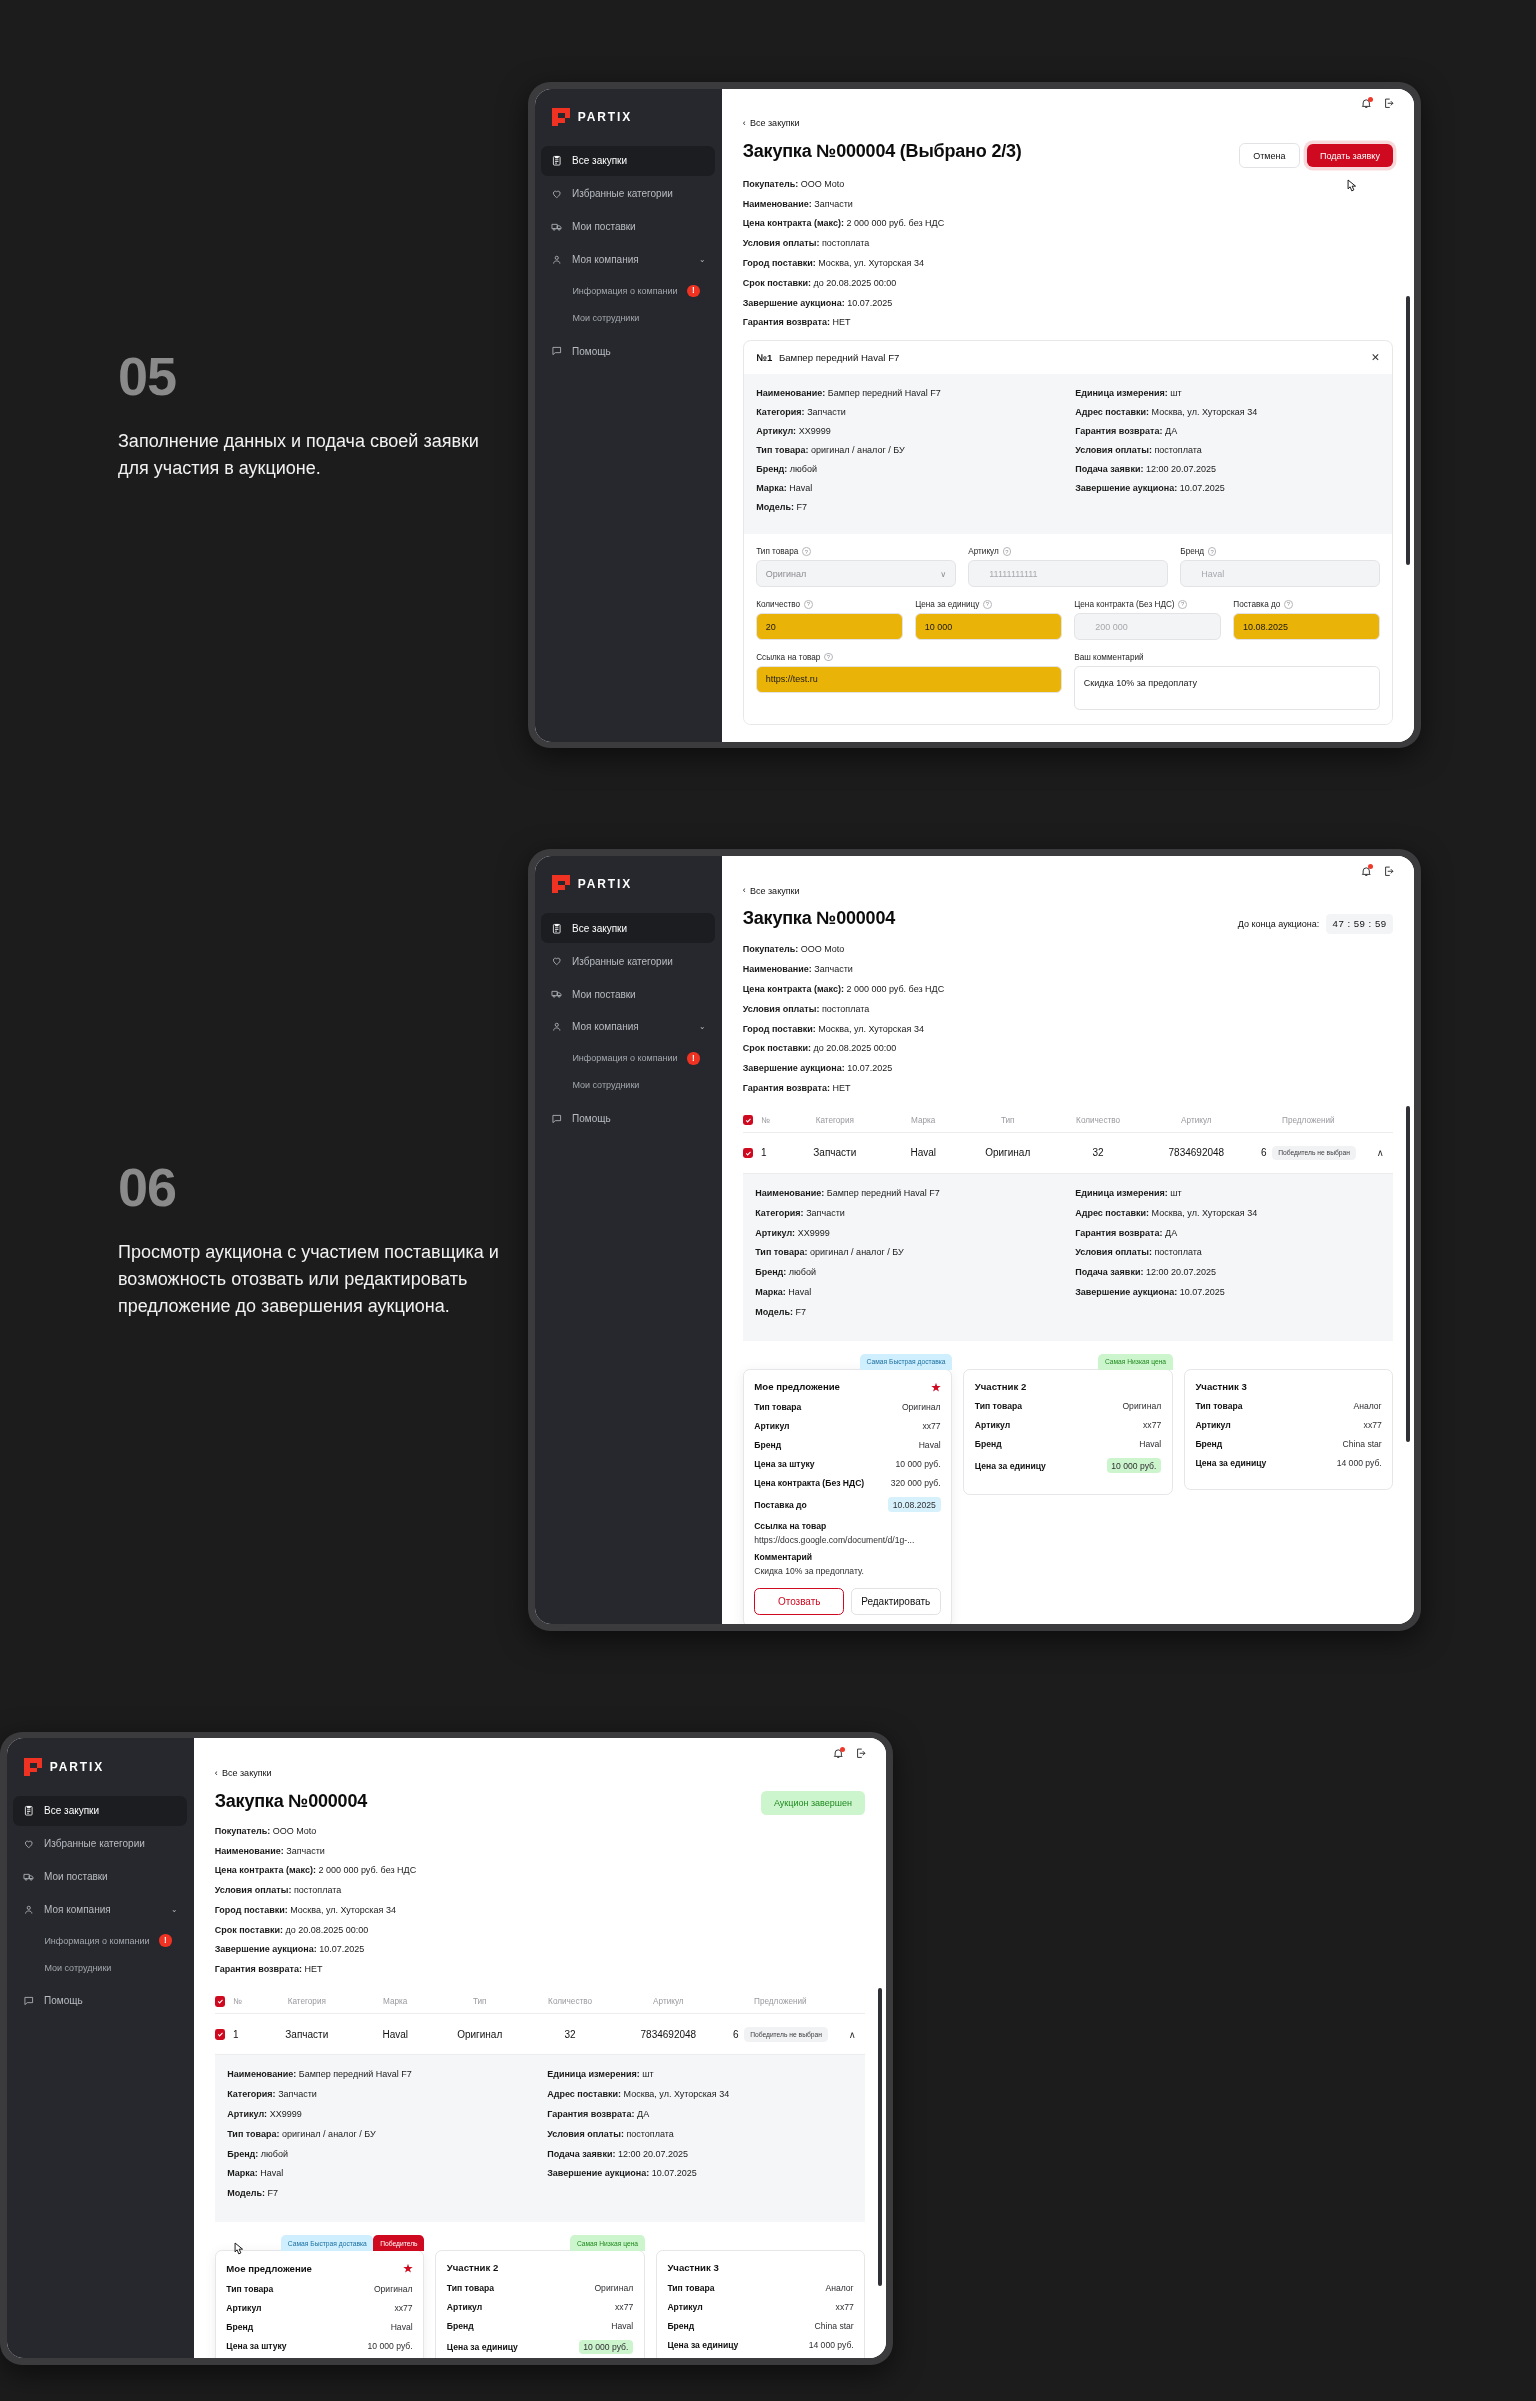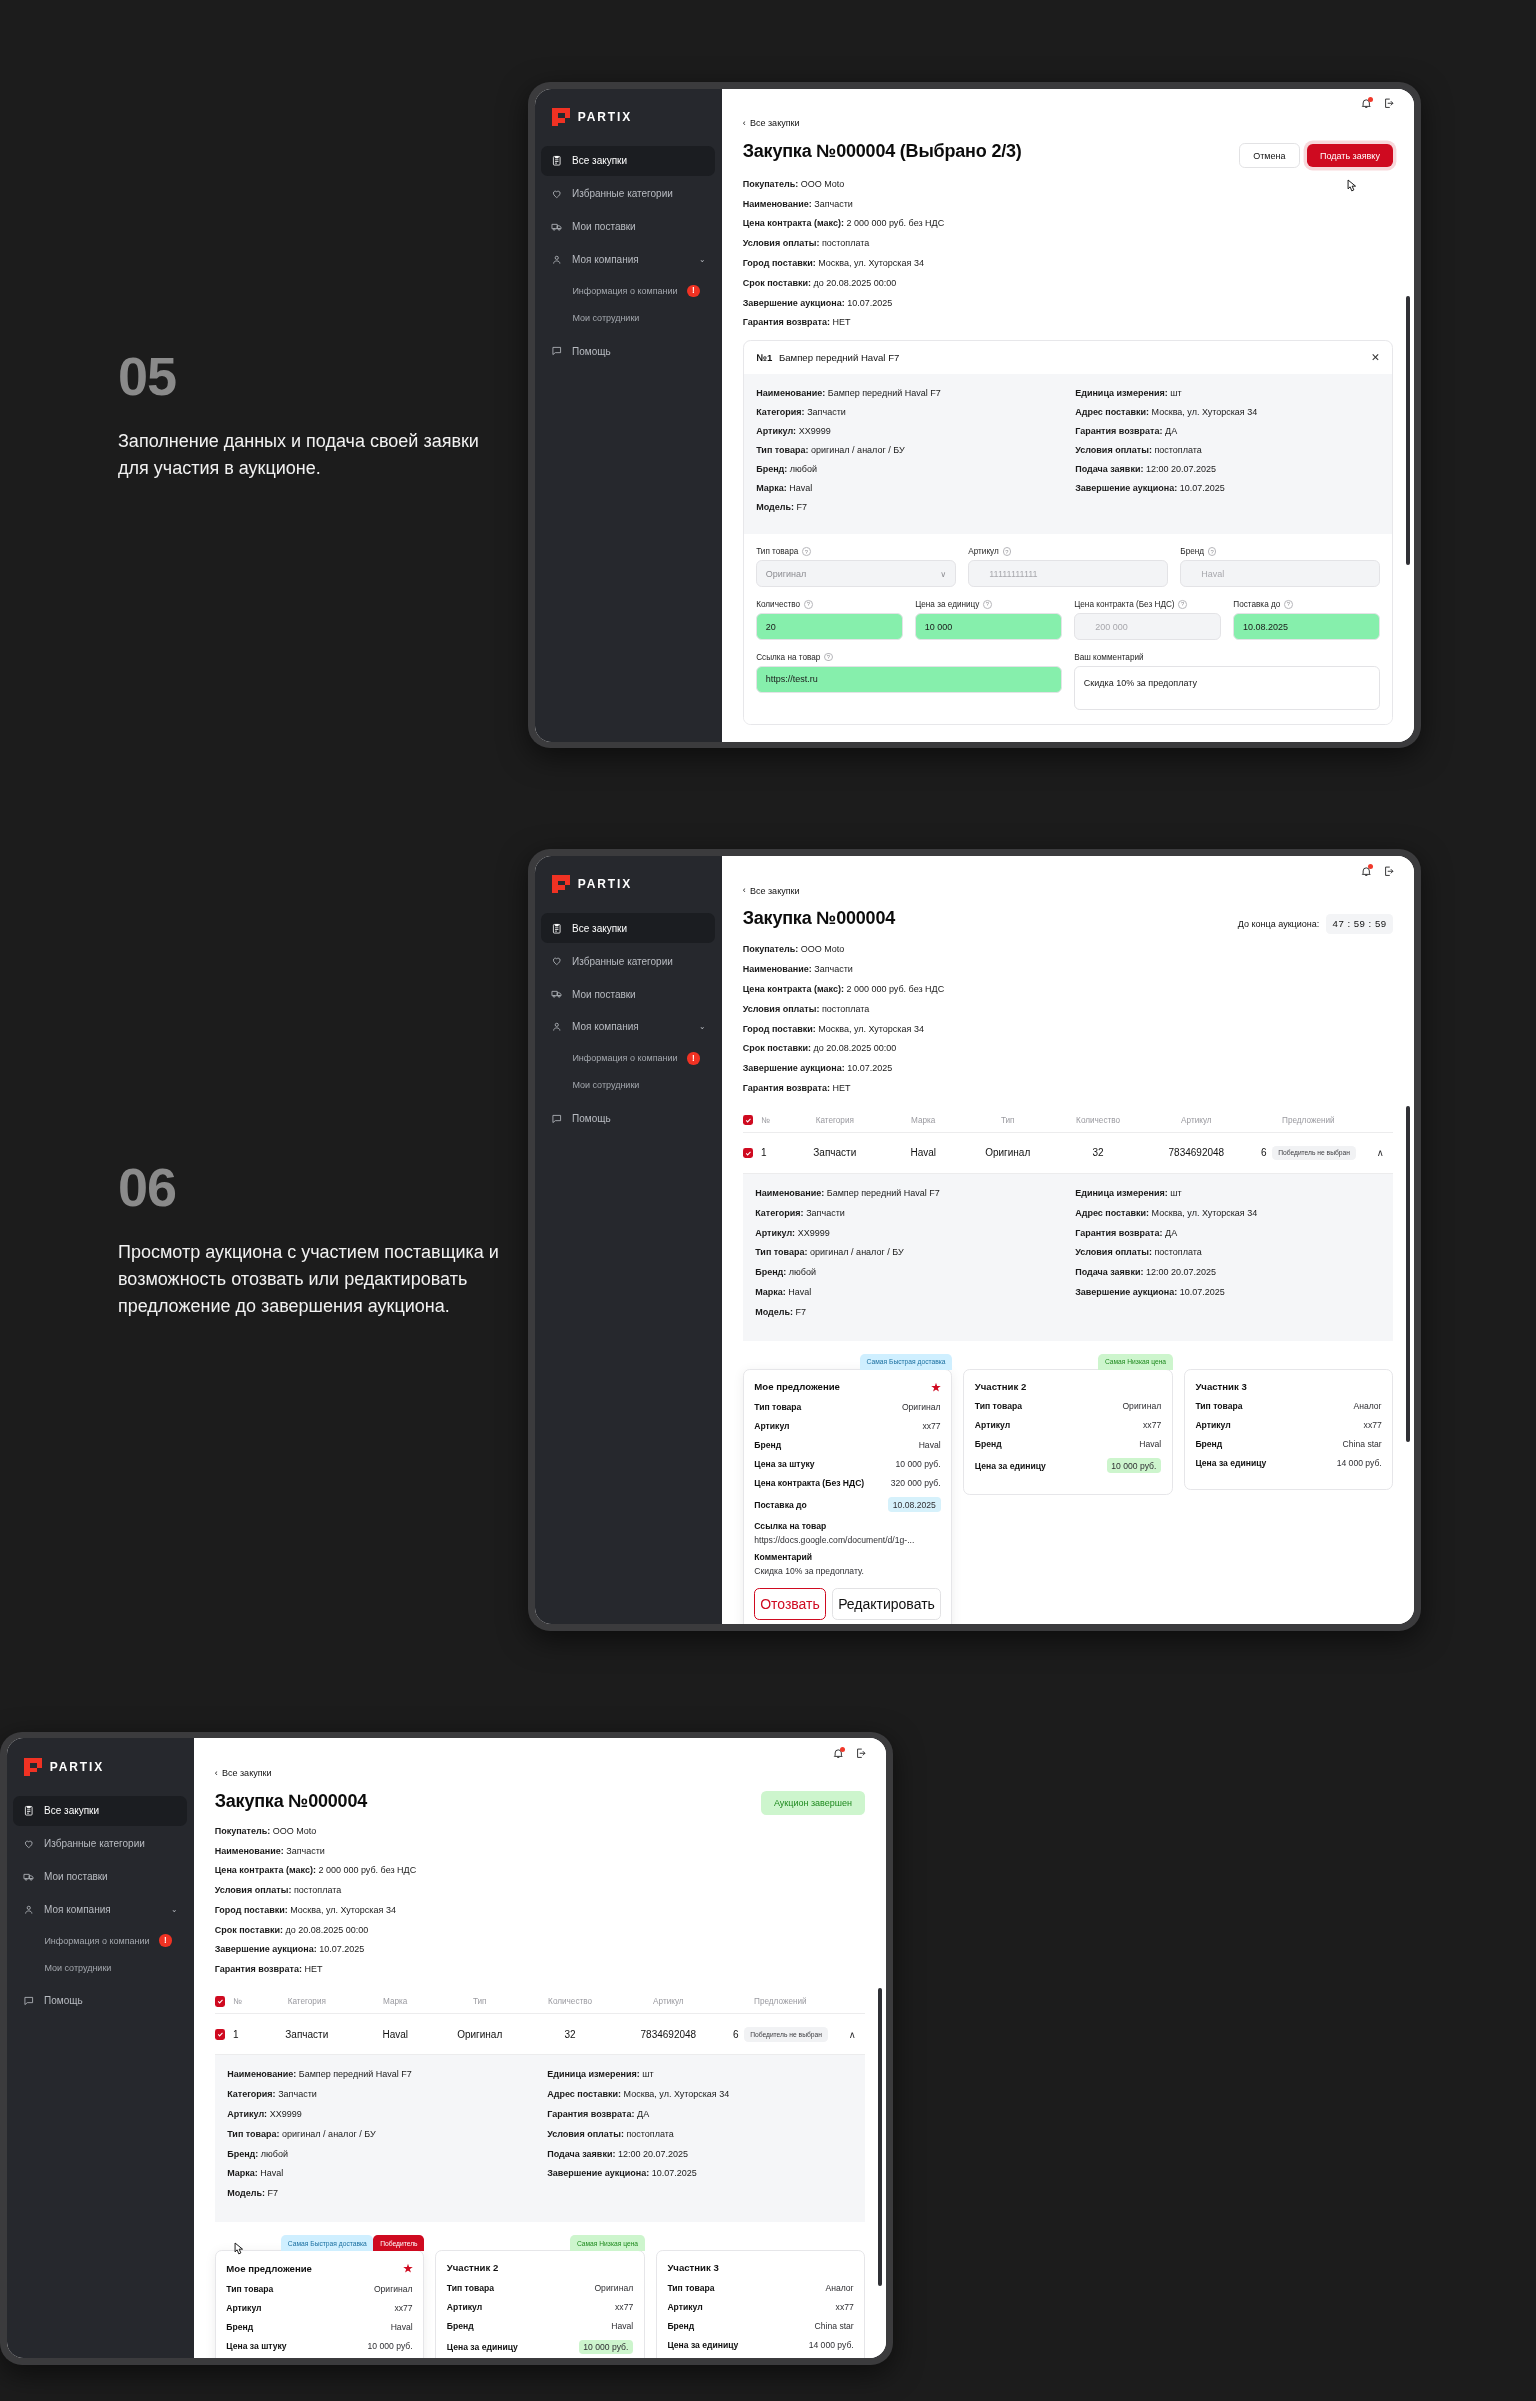--- a/index.html
+++ b/index.html
@@ -182,21 +182,21 @@
     display: flex; align-items: center; gap: 3.8px;
   }
   .qmark {
     width: 8.6px; height: 8.6px; border-radius: 50%; border: 0.5px solid #b6b6ba;
     color: #8e8e93; font-size: 5.8px; display: inline-flex;
     align-items: center; justify-content: center; flex: 0 0 8.6px;
   }
   .input {
     height: 27px; border: 0.5px solid #e3e3e6; border-radius: 5.8px;
     display: flex; align-items: center; padding: 0 8.6px;
-    font-size: 9px; color: #1a1a1a; background: #86efac;
+    font-size: 9px; color: #1a1a1a; background: #eab308;
   }
   .input.disabled { background: #f3f4f6; color: #a0a0a5; }
   .input.placeholder { color: #a8a8ad; padding-left: 20px; }
   .input.select { justify-content: space-between; background: #f3f4f6; color: #8d8d92; }
   .input.select .cv { font-size: 8.2px; }
   .textarea {
     height: 44px; border: 0.5px solid #e3e3e6; border-radius: 5.8px;
     padding: 10.6px 8.6px; font-size: 9px; color: #1a1a1a; background: #fff;
   }
 
@@ -254,21 +254,21 @@
   .kv { display: flex; justify-content: space-between; align-items: center; font-size: 8.6px; margin-bottom: 9px; gap: 4.8px; }
   .kv .k { color: #111; font-weight: 700; }
   .kv .v { color: #2f2f33; text-align: right; }
   .hl-green { background: #cdf5cd; color: #1f8a1f; border-radius: 3.8px; padding: 2.4px 4.8px; }
   .hl-blue  { background: #d6f1fb; color: #13779e; border-radius: 3.8px; padding: 2.4px 4.8px; }
   .kv-stack { font-size: 8.6px; margin-bottom: 7.2px; }
   .kv-stack .k { color: #111; font-weight: 700; display: block; margin-bottom: 3.8px; }
   .kv-stack .v { color: #2f2f33; display: block; }
   .link { color: #3ba7f0; word-break: break-all; }
   .offer-btns { display: flex; gap: 6.7px; margin-top: 12.5px; }
-  .btn-sm { flex: 1 1 0; text-align: center; font-size: 14px; padding: 6.7px 4.8px; border-radius: 5.3px; border: 0.5px solid #e2e2e4; background: #fff; color: #111; }
+  .btn-sm { flex: 1 1 0; text-align: center; font-size: 10px; padding: 6.7px 4.8px; border-radius: 5.3px; border: 0.5px solid #e2e2e4; background: #fff; color: #111; }
   .btn-sm.outline-red { border-color: #cf0a20; color: #cf0a20; }
 
   .cursor { position: absolute; width: 16.3px; height: 19px; pointer-events: none; }
   .cursor svg { width: 16.3px; height: 19px; display: block; }
 
   .scrollbar {
     position: absolute; right: 4.8px; width: 3.8px; border-radius: 1.9px; background: #2f3035;
   }
 </style>
 </head>

